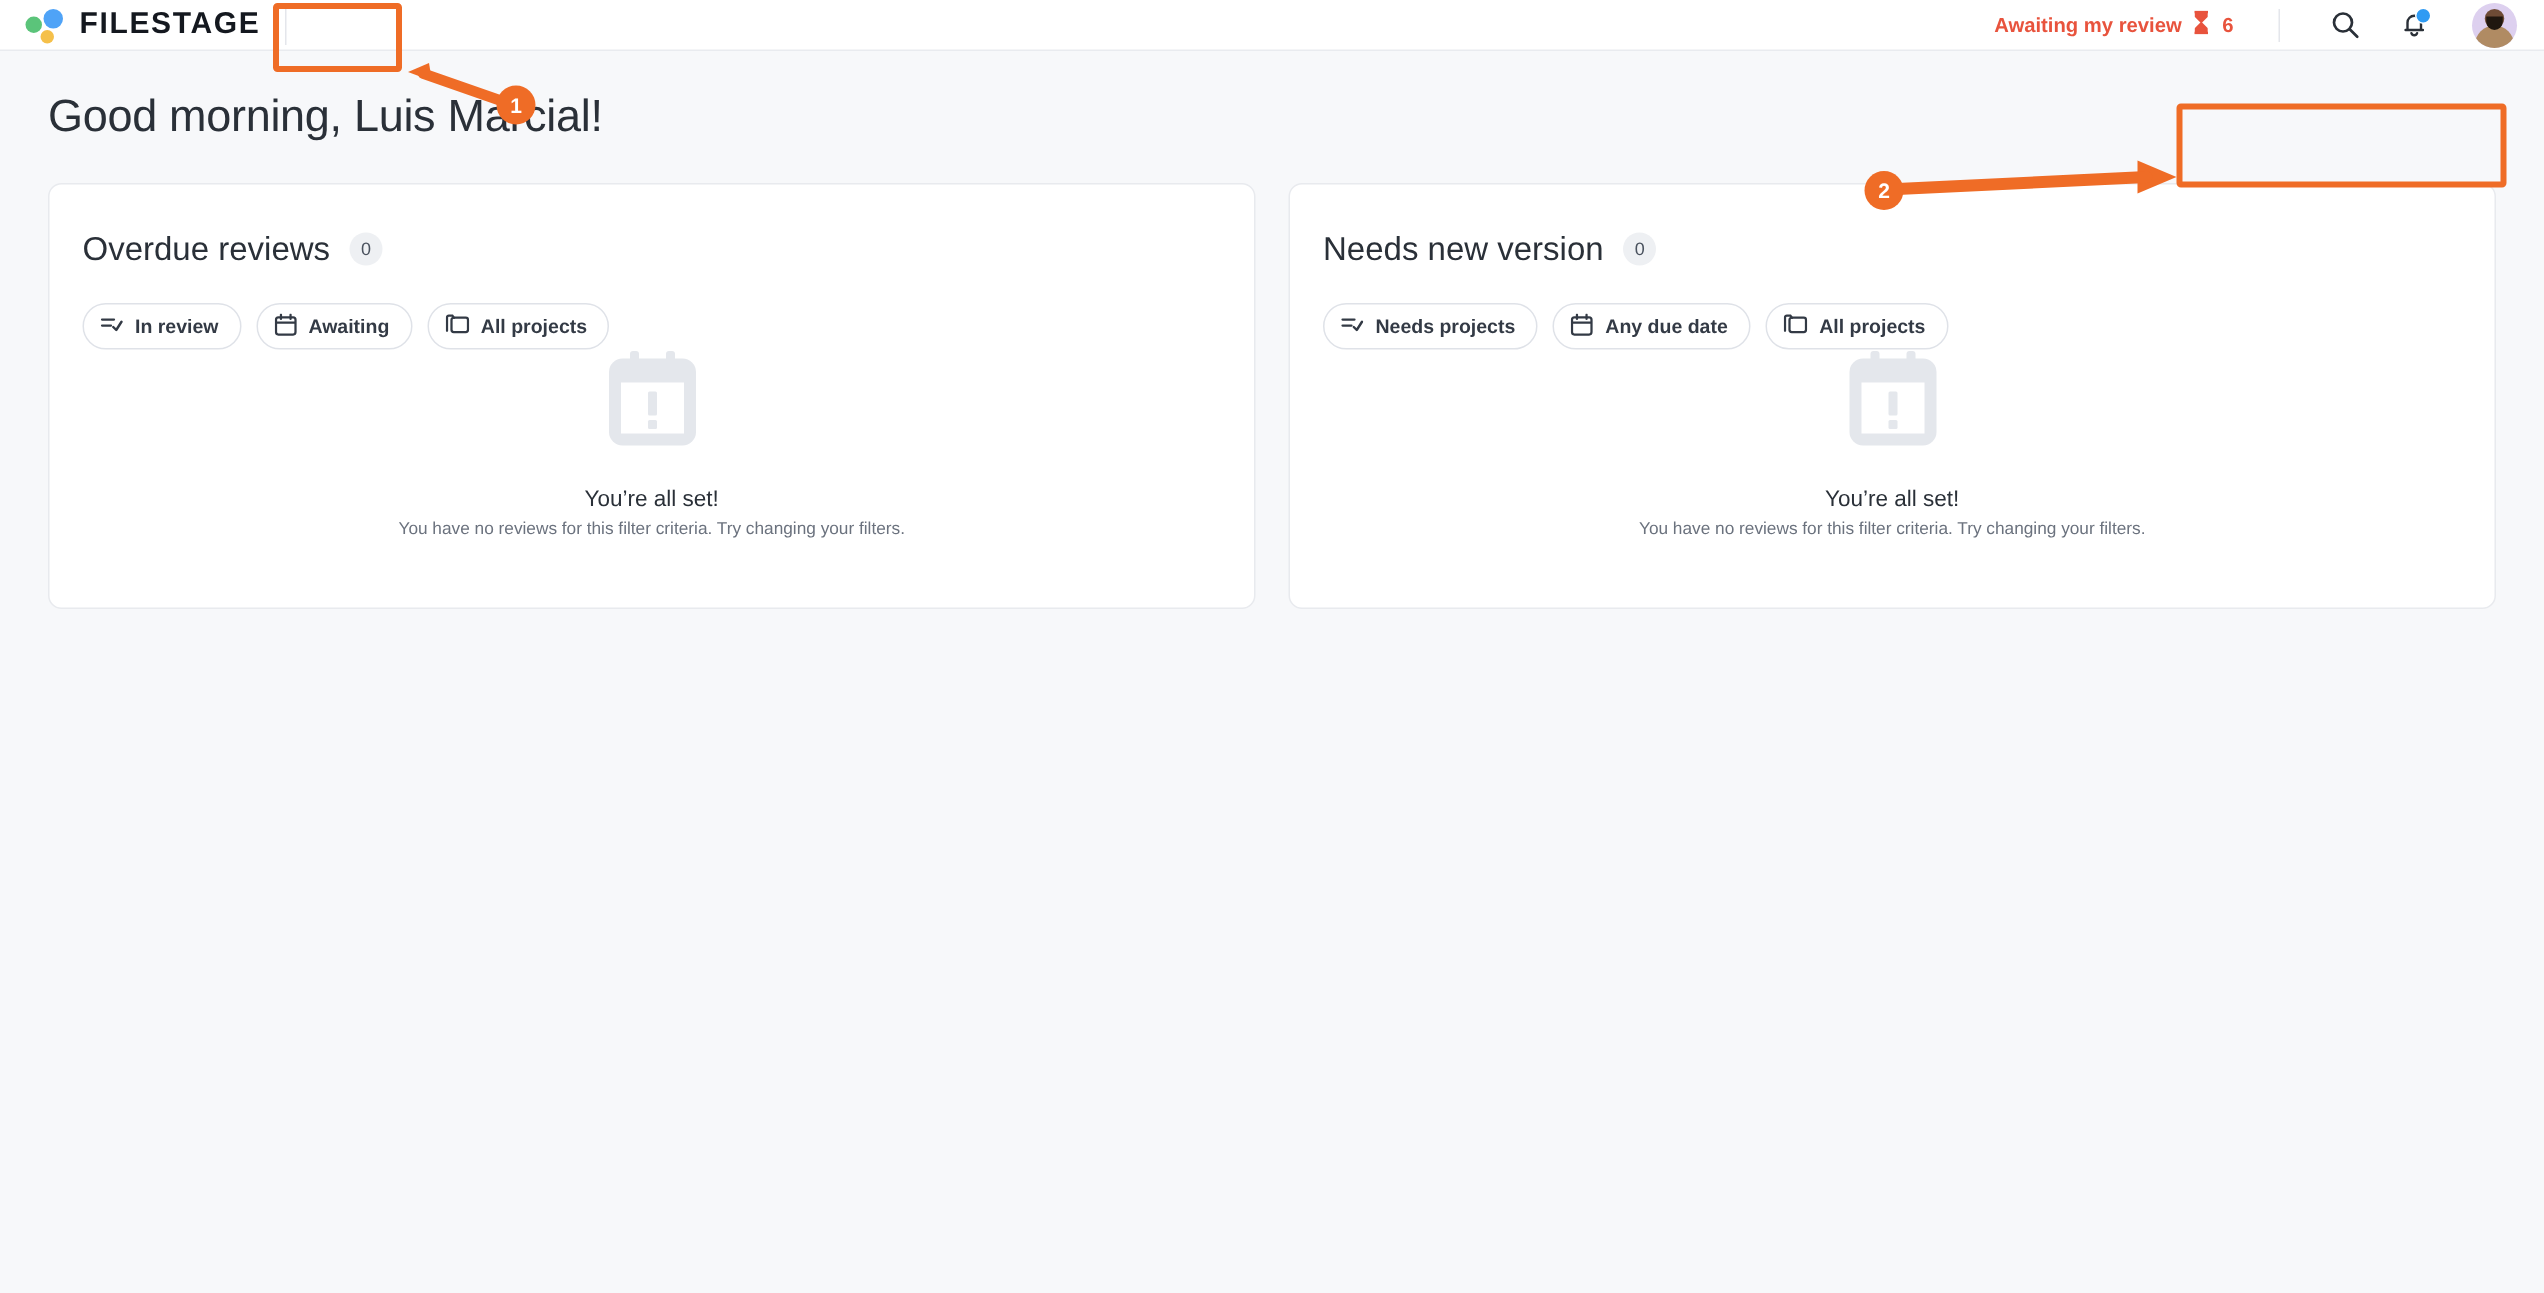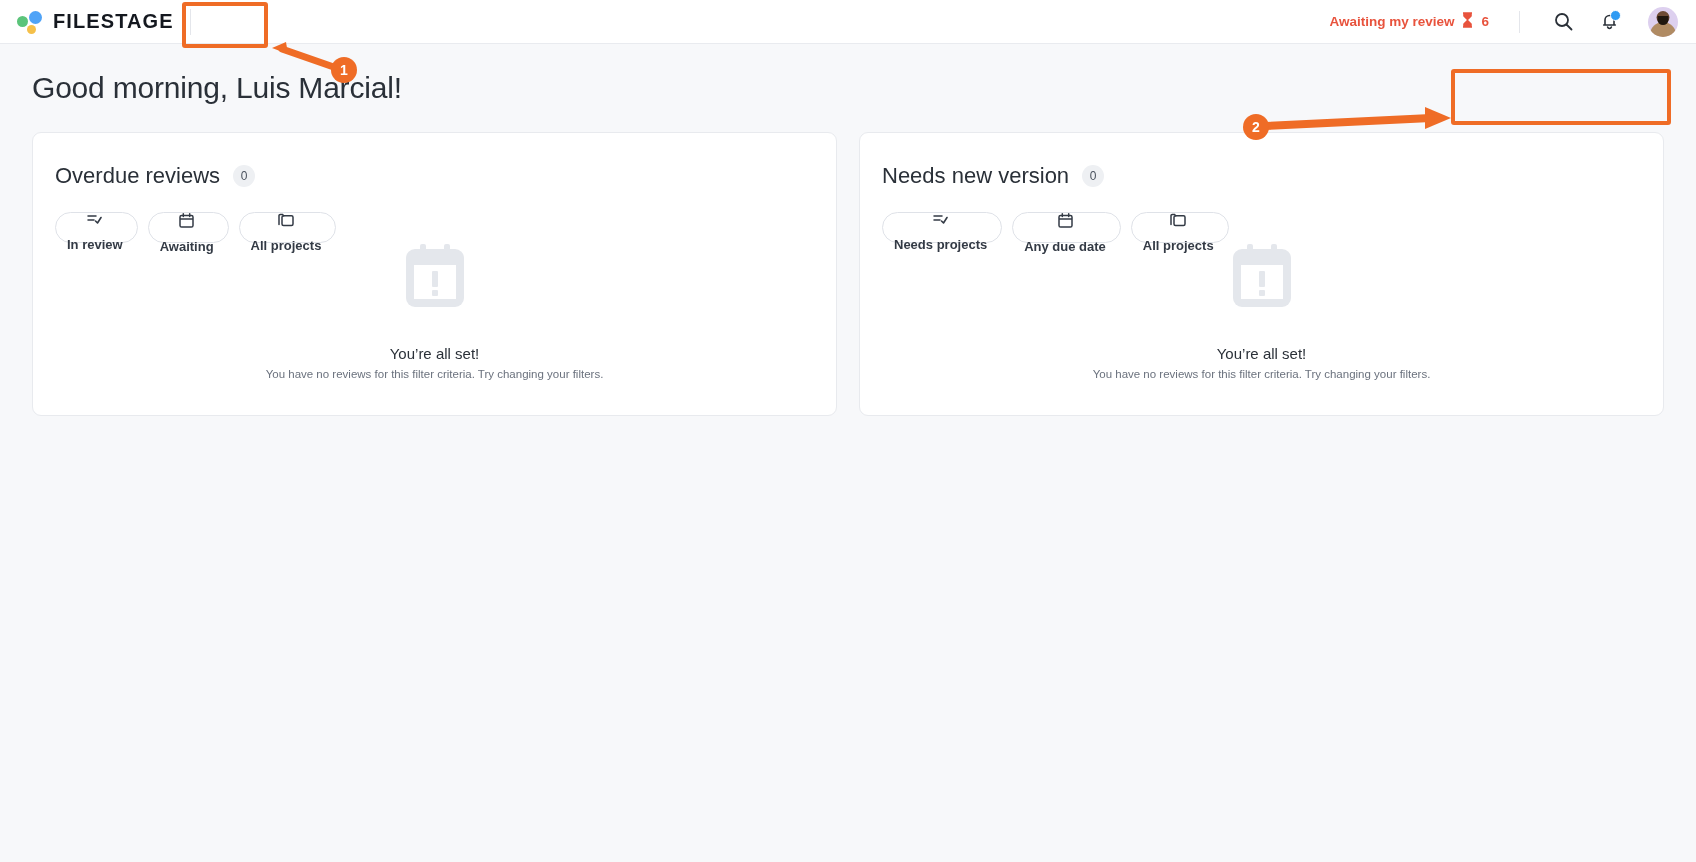--- a/index.html
+++ b/index.html
@@ -6,21 +6,21 @@
   html, body {
     width: 1696px; height: 862px;
     background: #f7f8fa;
     font-family: "Liberation Sans", sans-serif;
     overflow: hidden;
   }
 
   
   .topbar {
     position: relative;
-    height: 44px;
+    height: 34px;
     background: #ffffff;
     border-bottom: 1px solid #e9ebef;
     display: flex;
     align-items: center;
     padding: 0 18px 0 16px;
   }
   .logo-wrap { display: flex; align-items: center; gap: 9px; }
   .logo-dots { position: relative; width: 28px; height: 26px; flex: none; }
   .logo-dots i { position: absolute; border-radius: 50%; display: block; }
   .dot-blue   { width: 13px; height: 13px; background: #4fa3f7; left: 13px; top: 2px; }
@@ -124,28 +124,28 @@
   .count-badge {
     background: #eef0f3; color: #4a525e; border-radius: 50%;
     min-width: 22px; height: 22px; display: flex; align-items: center;
     justify-content: center; font-size: 12px; padding: 0 6px;
   }
   .chips { display: flex; gap: 10px; margin-top: 23px; }
   .chip {
     border: 1px solid #dfe2e8; border-radius: 19px; height: 31px;
     display: flex; align-items: center; gap: 8px; padding: 0 14px 0 11px;
     font-size: 13px; font-weight: 700; color: #333a45; cursor: pointer;
-    background: #fff; white-space: nowrap; flex-direction: column;
+    background: #fff; white-space: nowrap;
   }
   .empty {
     flex: 1; display: flex; flex-direction: column;
     align-items: center; justify-content: center;
     padding-bottom: 48px;
   }
-  .empty-title { font-size: 15px; color: #2a3038; margin-top: 32px; }
+  .empty-title { font-size: 15px; color: #2a3038; margin-top: 20px; }
   .empty-sub { font-size: 11.5px; color: #6b727e; margin-top: 6px; }
 
   
   .anno-box {
     position: absolute; border: 4px solid #ef6c26;
     border-radius: 3px; pointer-events: none; z-index: 30;
   }
   .anno-num {
     position: absolute; width: 26px; height: 26px; border-radius: 50%;
     background: #ef6c26; color: #fff; font-size: 14px; font-weight: 700;

